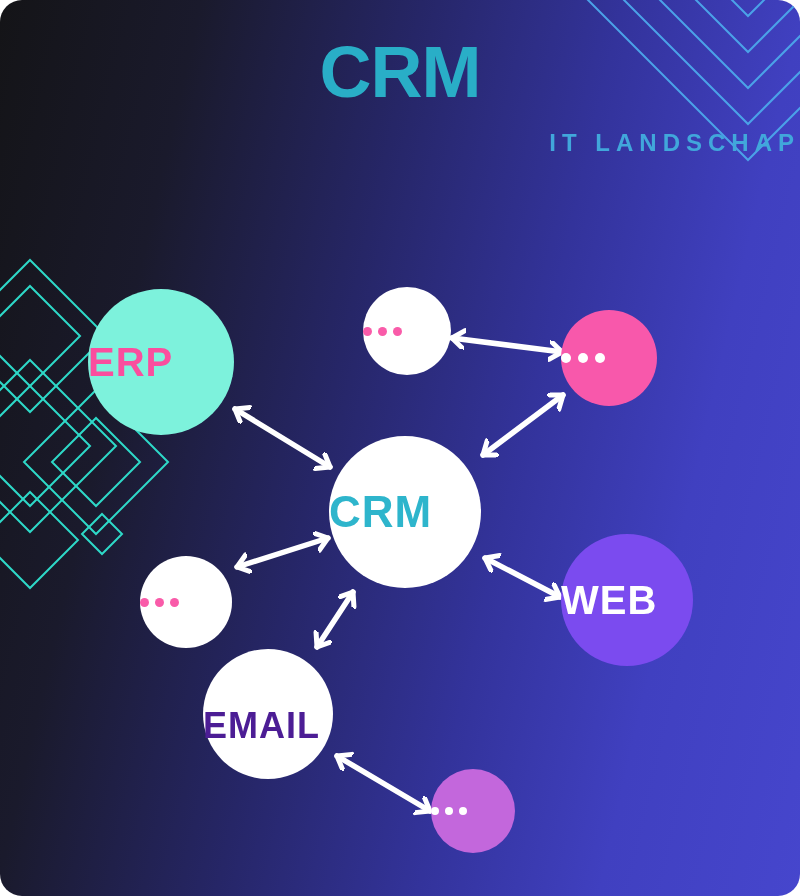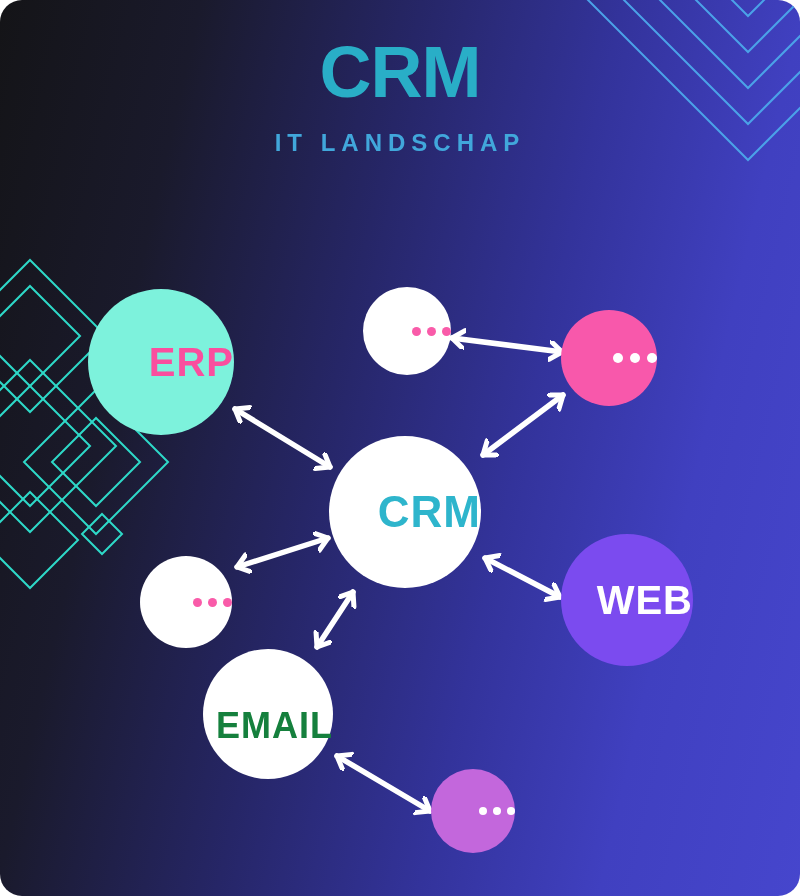--- a/index.html
+++ b/index.html
@@ -16,24 +16,25 @@
   svg.layer { position:absolute; left:0; top:0; }
   .header { position:absolute; left:0; top:0; width:800px; text-align:center; z-index:5; }
   .title {
     margin:32px 0 0 0; font-size:72px; line-height:80px; font-weight:900;
     letter-spacing:-1px; color:#29aec7;
   }
   .title span { display:block; }
   .subtitle {
     margin-top:17px; font-size:24px; font-weight:700; letter-spacing:6px;
     color:#41a7db;
+    text-align:right;
   }
   .node {
     position:absolute; border-radius:50%;
-    display:flex; align-items:center; justify-content:flex-end; z-index:3;
+    display:flex; align-items:center; justify-content:flex-start; z-index:3;
   }
   .node-label { font-weight:800; letter-spacing:1px; line-height:1; }
   .dots { display:flex; align-items:center; }
   .dot { display:block; border-radius:50%; }
 </style>
 </head>
 <body>
 
 <div class="poster">
 
@@ -100,21 +101,21 @@
         <div class="dots" style="gap: 6px;">
           <span class="dot" style="height: 9px; width: 9px; background: rgb(249, 91, 169);"></span>
           <span class="dot" style="height: 9px; width: 9px; background: rgb(249, 91, 169);"></span>
           <span class="dot" style="height: 9px; width: 9px; background: rgb(249, 91, 169);"></span>
         </div>
       </div>
       <div class="node" style="left: 561px; top: 534px; height: 132px; width: 132px; background: rgb(123, 75, 239);">
         <span class="node-label" style="color: rgb(255, 255, 255); font-size: 40px;">WEB</span>
       </div>
       <div class="node" style="left: 203px; top: 649px; height: 130px; width: 130px; background: rgb(255, 255, 255);">
-        <span class="node-label" style="color: #15803d; font-size: 36px; margin-top: 23px;">EMAIL</span>
+        <span class="node-label" style="color: #4c1d95; font-size: 36px; margin-top: 23px;">EMAIL</span>
       </div>
       <div class="node" style="left: 431px; top: 769px; height: 84px; width: 84px; background: rgb(195, 103, 220);">
         <div class="dots" style="gap: 6px;">
           <span class="dot" style="height: 8px; width: 8px; background: rgb(255, 255, 255);"></span>
           <span class="dot" style="height: 8px; width: 8px; background: rgb(255, 255, 255);"></span>
           <span class="dot" style="height: 8px; width: 8px; background: rgb(255, 255, 255);"></span>
         </div>
       </div>
     </div>
 

